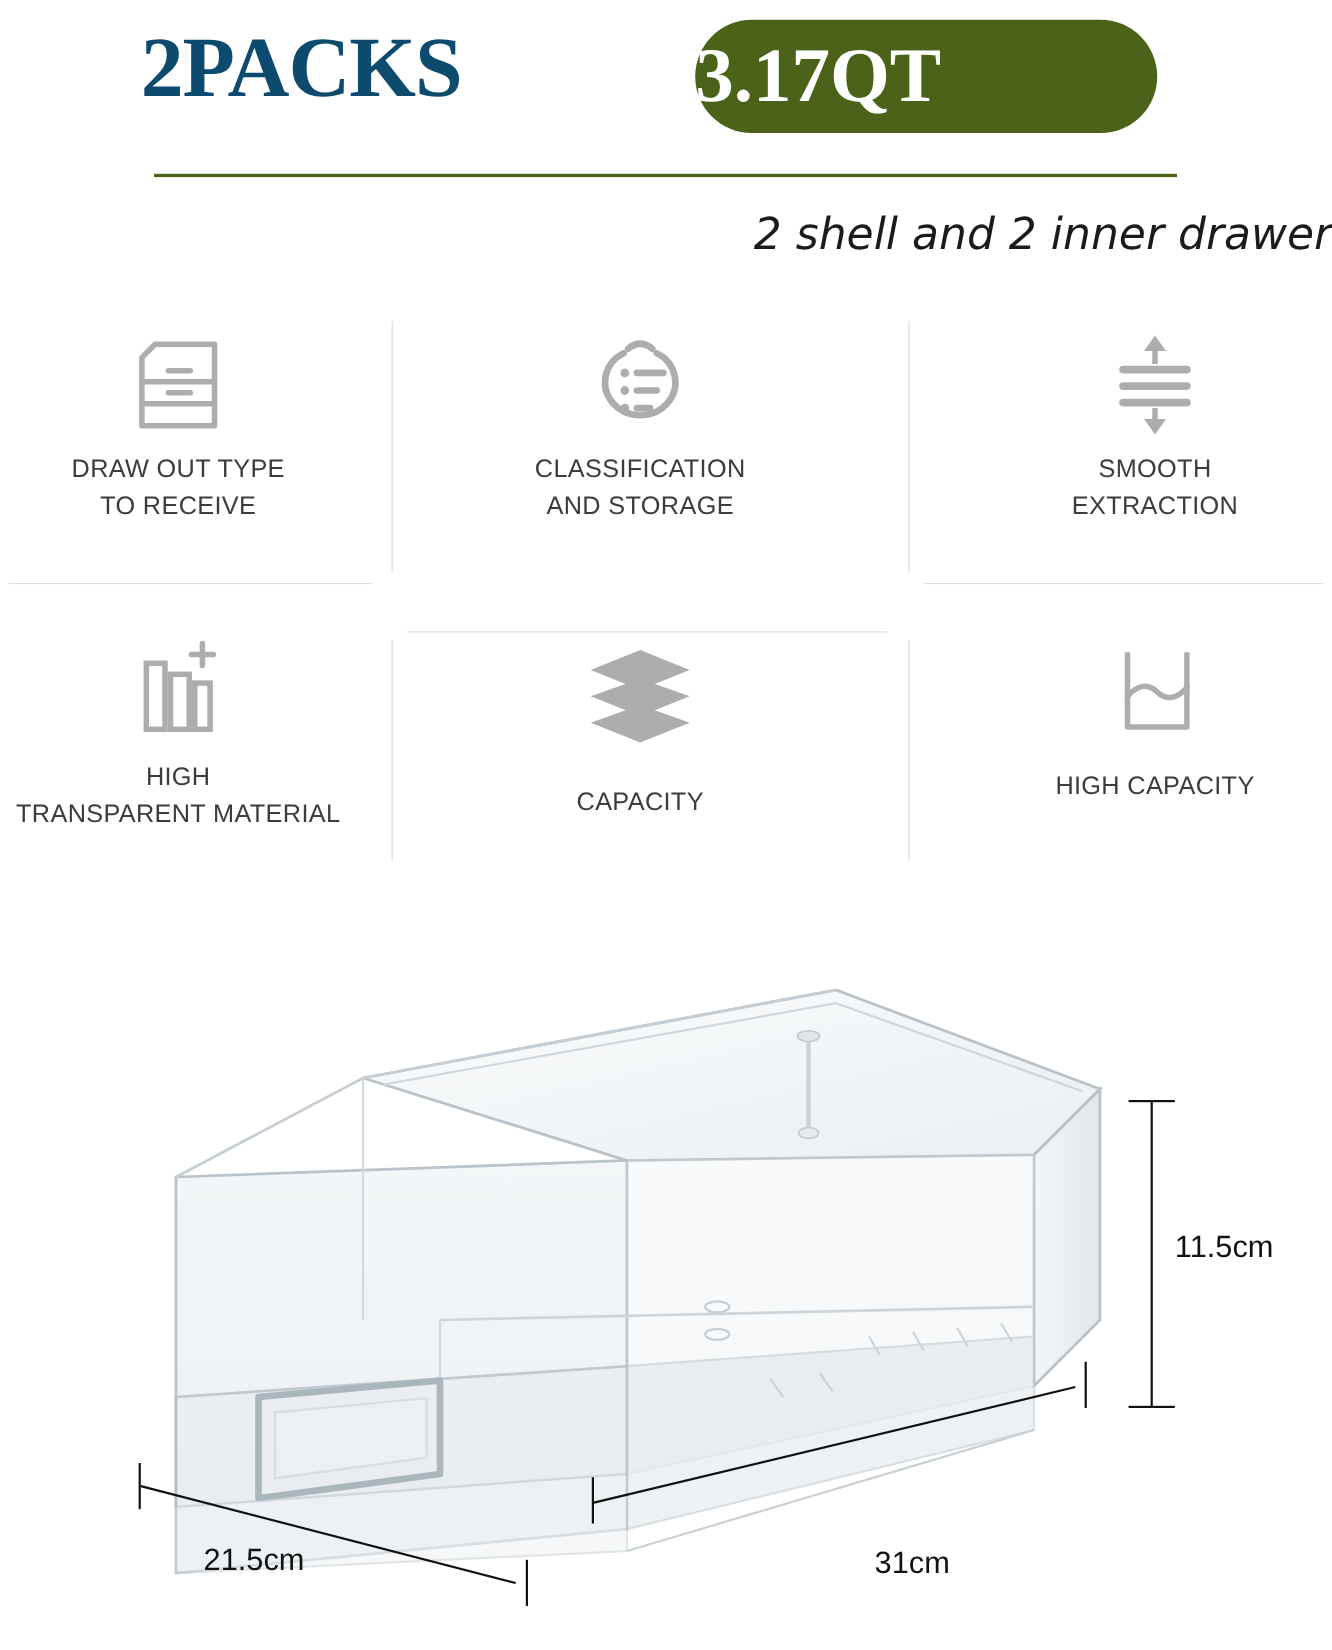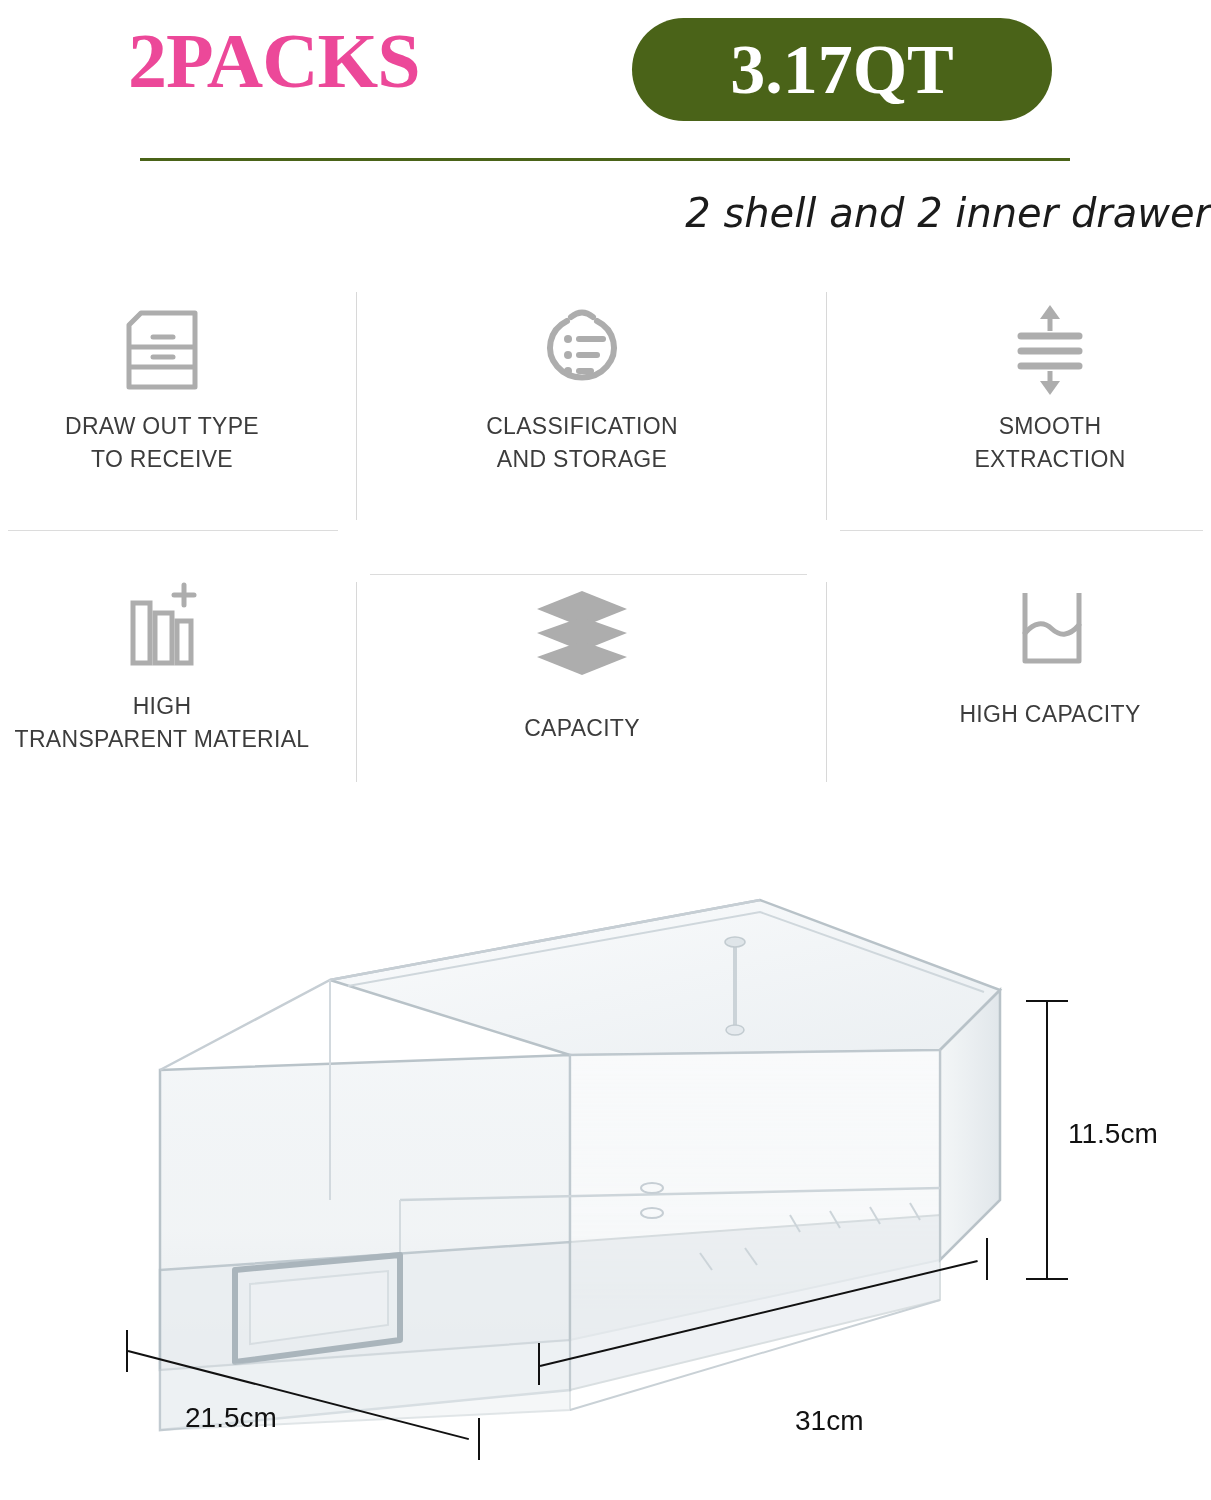--- a/index.html
+++ b/index.html
@@ -22,34 +22,33 @@
     height: 150px;
   }
   .header-title {
     position: absolute;
     left: 128px;
     top: 22px;
     font-family: "Liberation Serif", serif;
     font-weight: bold;
     font-size: 78px;
     letter-spacing: -1px;
-    color: #ec4899;
+    color: #0c4a6e;
     line-height: 1;
   }
   .capacity-pill {
     position: absolute;
     left: 632px;
     top: 18px;
     width: 420px;
     height: 103px;
     border-radius: 52px;
     background: #4a6318;
     display: flex;
     align-items: center;
-    justify-content: center;
   }
   .capacity-pill span {
     font-family: "Liberation Serif", serif;
     font-weight: bold;
     font-size: 70px;
     color: #ffffff;
     letter-spacing: 0px;
   }
   .header-rule {
     position: absolute;

